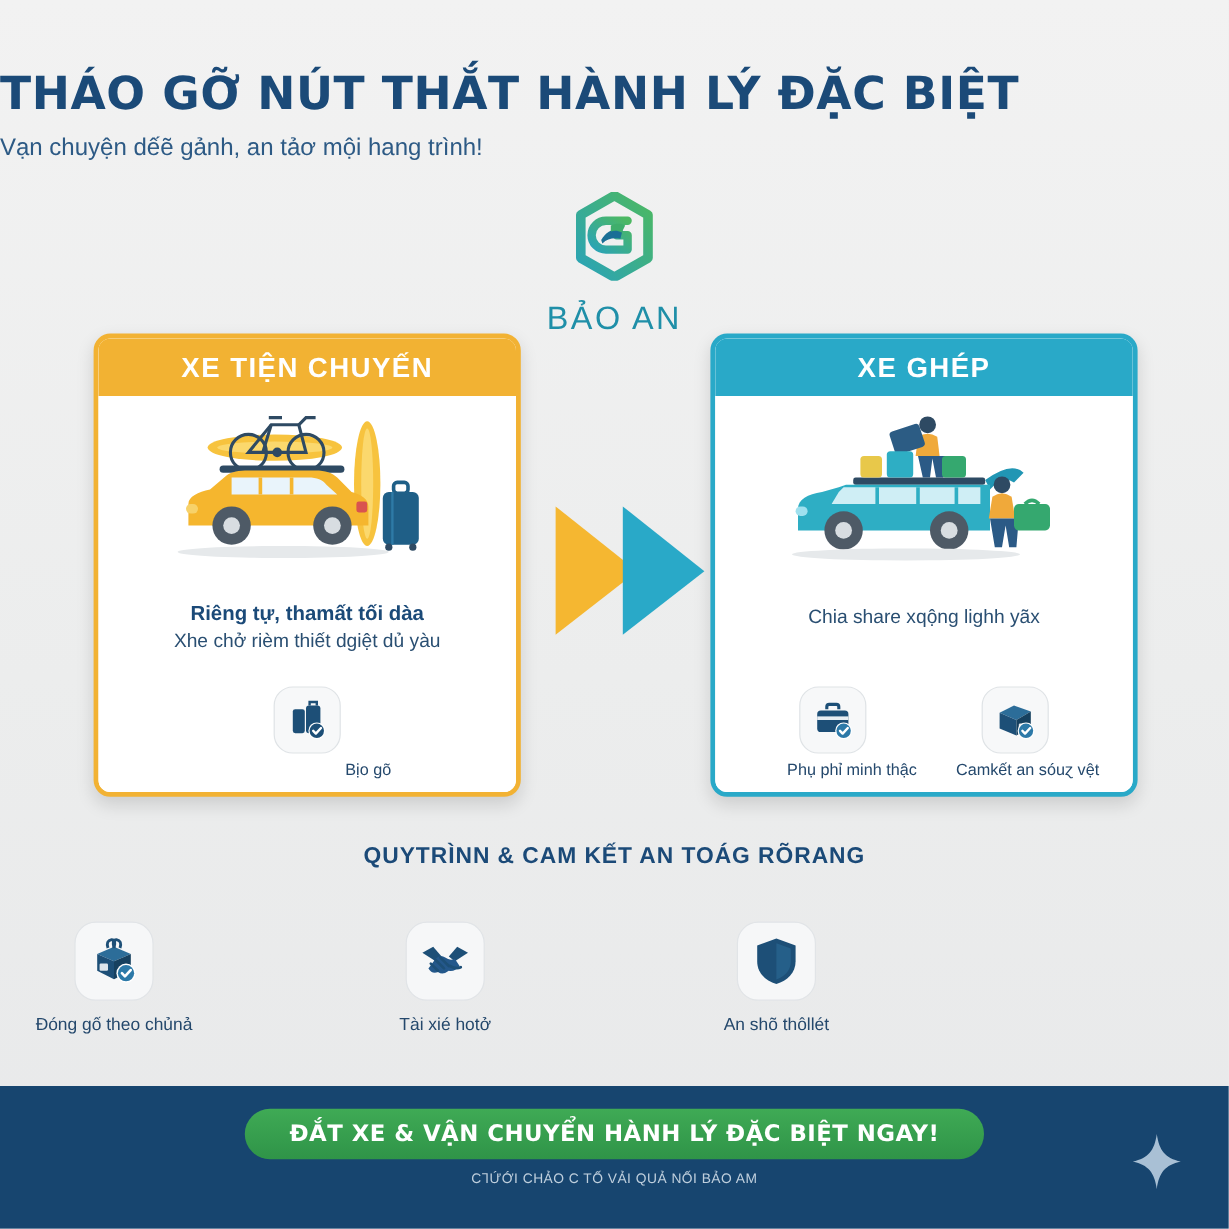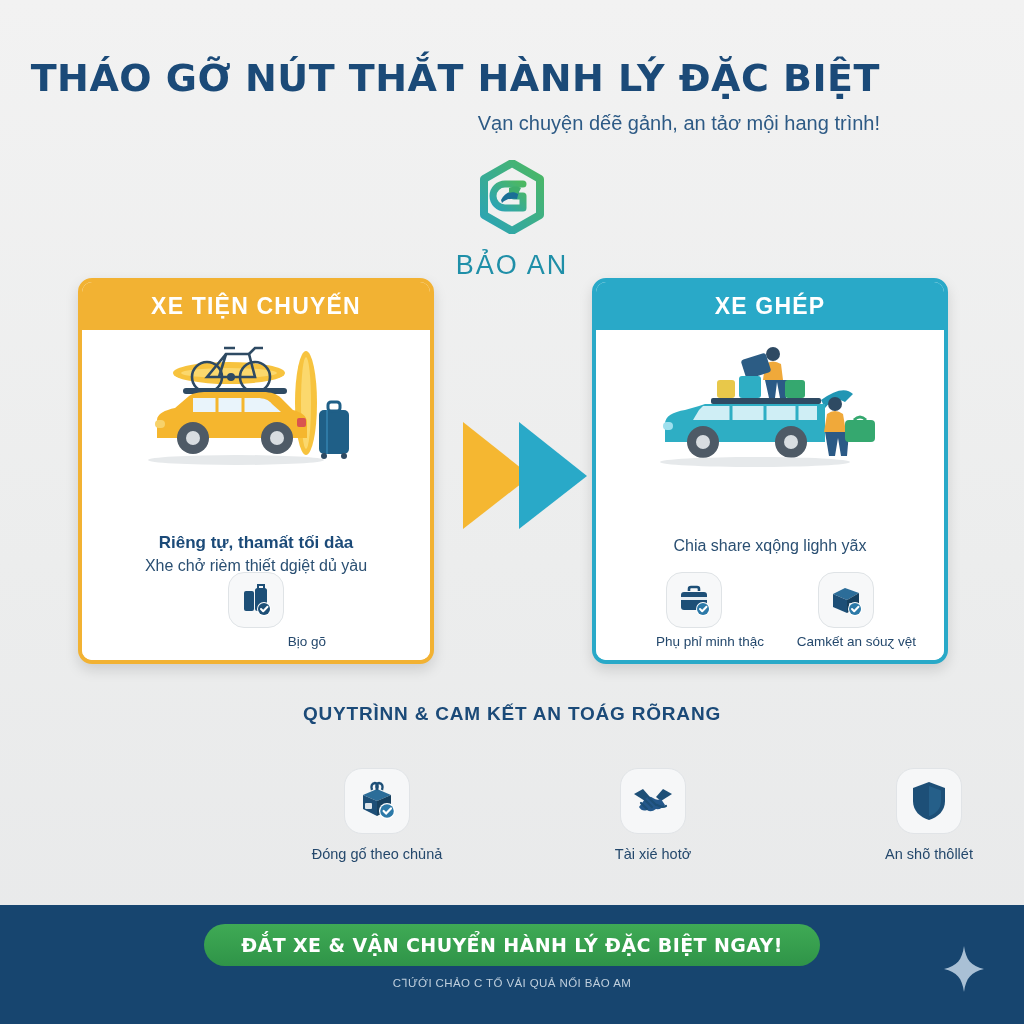--- a/index.html
+++ b/index.html
@@ -9,21 +9,21 @@
     background: #eeeeee;
     overflow: hidden;
   }
   #page {
     position: relative;
     width: 1024px; height: 1024px;
     background: linear-gradient(180deg,#f2f2f2 0%, #eceded 55%, #e8e9ea 100%);
   }
 
   
-  .header { position:absolute; top:0; left:0; width:880px; text-align:right; }
+  .header { position:absolute; top:0; left:0; width:880px; text-align:left; }
   .main-title {
     margin-top: 56px;
     font-size: 38px;
     font-weight: 800;
     letter-spacing: 0.5px;
     color: #1b4a78;
     font-family: "DejaVu Sans", sans-serif;
   }
   .sub-title {
     margin-top: 12px;
@@ -62,21 +62,21 @@
     font-weight: 800;
     letter-spacing: 1.2px;
   }
   .card.left  .card-head { background:#f2b233; }
   .card.right .card-head { background:#29a9c8; }
 
   .card-body { position:relative; height:330px; background:#fff; }
   .illus { position:absolute; top:8px; left:0; width:100%; height:140px; }
   .illus svg { display:block; margin:0 auto; }
 
-  .card-caption { position:absolute; top:172px; left:0; width:100%; text-align:center;margin-top:31px; }
+  .card-caption { position:absolute; top:172px; left:0; width:100%; text-align:center; }
   .cap-strong { font-size:17px; font-weight:800; color:#1b4a78; }
   .cap-sub { margin-top:4px; font-size:16px; color:#2a4f72; font-weight:400; }
 
   .feature-row {
     position:absolute; top:242px; left:0; width:100%;
     display:flex; justify-content:space-around; padding: 0 22px;
   }
   .feature { width:140px; text-align:center; }
   .feature-icon {
     width:56px; height:56px; margin:0 auto;
@@ -90,21 +90,21 @@
   
   .arrows { position:absolute; top:418px; left:455px; width:140px; height:115px; }
 
   
   .process-title {
     position:absolute; top:703px; left:0; width:1024px; text-align:center;
     font-size:19px; font-weight:800; letter-spacing:0.8px; color:#1b4a78;
   }
   .process-row {
     position:absolute; top:768px; left:0; width:1024px;
-    display:flex; justify-content:flex-end; gap:86px;padding-left:33px;
+    display:flex; justify-content:flex-start; gap:86px;
   }
   .proc { width:190px; text-align:center; }
   .proc-icon {
     width:66px; height:66px; margin:0 auto;
     background:#f6f7f8;
     border:1px solid #e1e4e7;
     border-radius:18px;
     display:flex; align-items:center; justify-content:center;
   }
   .proc-label { margin-top:12px; font-size:14.5px; color:#24486c; }

